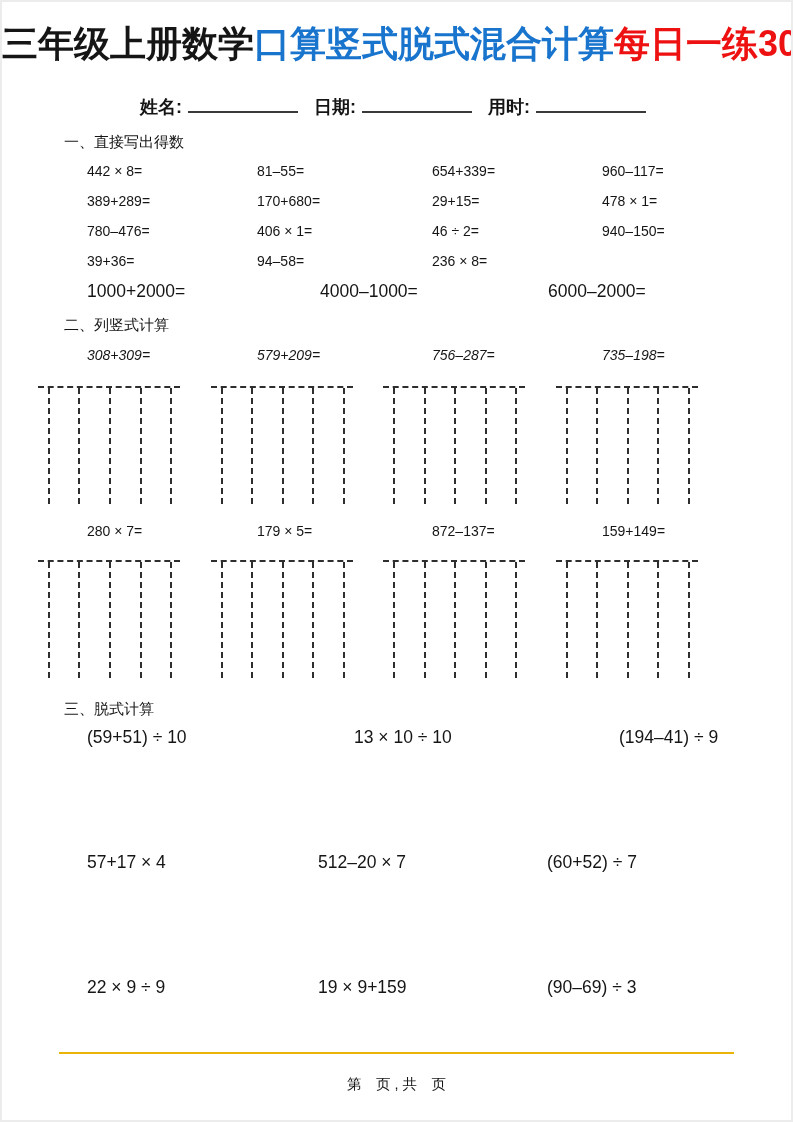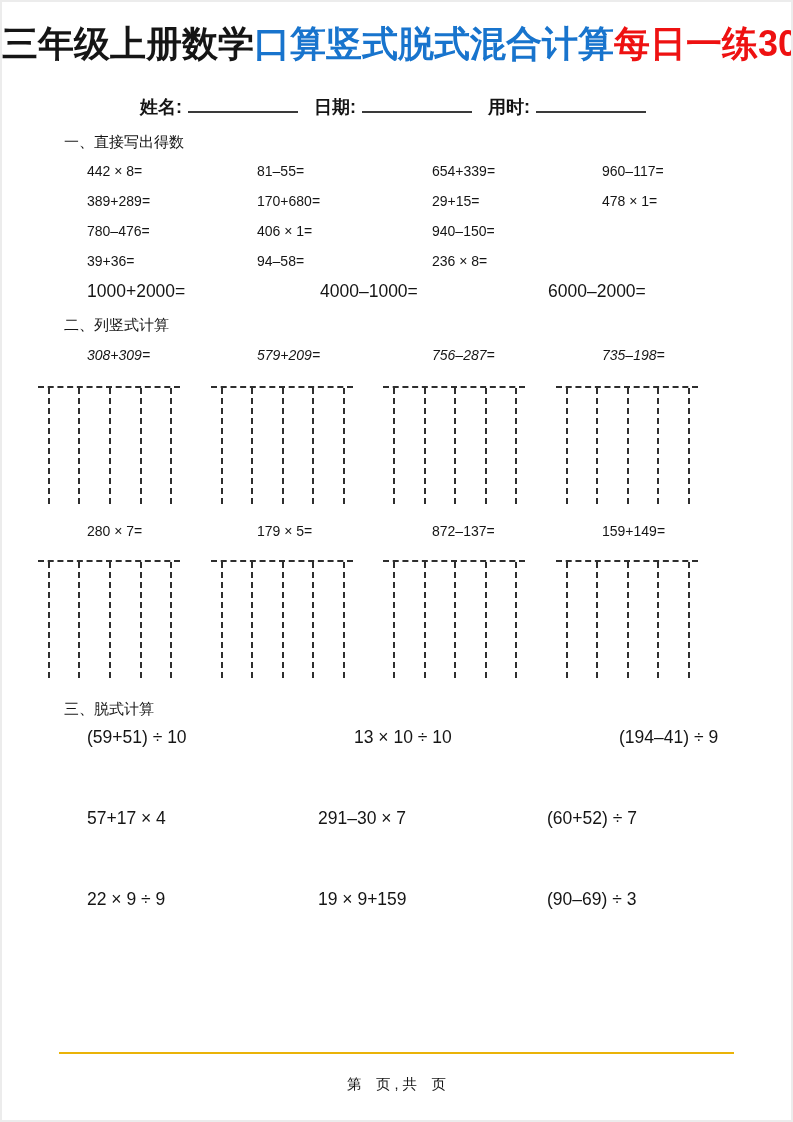--- a/index.html
+++ b/index.html
@@ -61,21 +61,21 @@
     margin-left:85px;
     font-size:17.5px;
     line-height:24px;
   }
   .mt4  { margin-top:4px; }
   .mt5  { margin-top:5px;font-style:italic; }
   .mt6  { margin-top:6px;gap:36px; }
   .mt10 { margin-top:10px; }
   .mt12 { margin-top:12px; }
   .mt22 { margin-top:22px; }
-  .mt100 { margin-top:57px; }
+  .mt100 { margin-top:101px; }
   .box-row {
     display:flex;
     justify-content:space-between;
     width:660px;
     margin:16px 0 0 36px;
   }
   .box-row.second { margin-top:14px; }
   .vgrid {
     position:relative;
     width:142px;
@@ -127,20 +127,21 @@
   </div>
   <div class="grid4">
     <span class="problem">389+289=</span>
     <span class="problem">170+680=</span>
     <span class="problem">29+15=</span>
     <span class="problem">478 × 1=</span>
   </div>
   <div class="grid4">
     <span class="problem">780–476=</span>
     <span class="problem">406 × 1=</span>
+    <span class="problem">46 ÷ 2=</span>
     <span class="problem">940–150=</span>
   </div>
   <div class="grid4">
     <span class="problem">39+36=</span>
     <span class="problem">94–58=</span>
     <span class="problem">236 × 8=</span>
   </div>
   <div class="grid3w">
     <span class="problem">1000+2000=</span>
     <span class="problem">4000–1000=</span>
@@ -227,21 +228,21 @@
 
   <div class="sec-heading mt22">三、脱式计算</div>
 
   <div class="grid3 mt6">
     <span class="problem">(59+51) ÷ 10</span>
     <span class="problem">13 × 10 ÷ 10</span>
     <span class="problem">(194–41) ÷ 9</span>
   </div>
   <div class="grid3 mt100">
     <span class="problem">57+17 × 4</span>
-    <span class="problem">291–30 × 7</span>
+    <span class="problem">512–20 × 7</span>
     <span class="problem">(60+52) ÷ 7</span>
   </div>
   <div class="grid3 mt100">
     <span class="problem">22 × 9 ÷ 9</span>
     <span class="problem">19 × 9+159</span>
     <span class="problem">(90–69) ÷ 3</span>
   </div>
 
   <div class="footer">
     <span>第　页 , 共　页</span>

